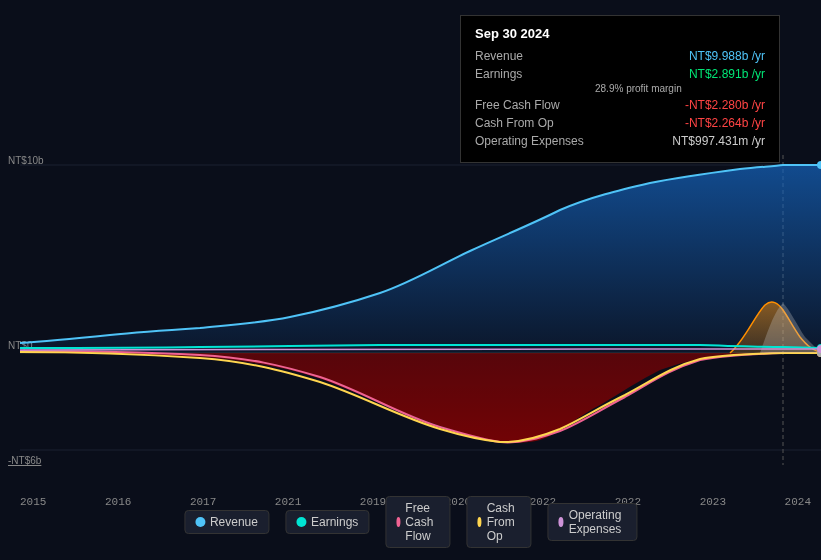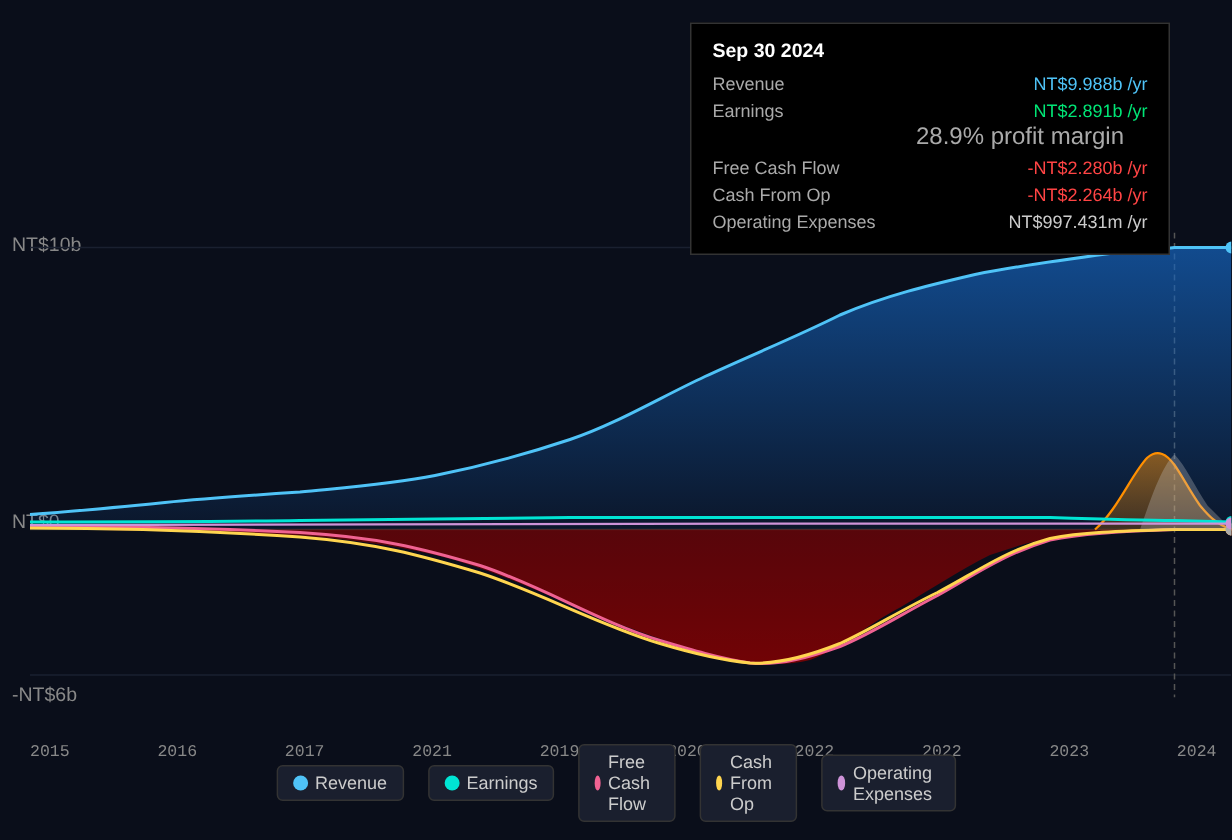--- a/index.html
+++ b/index.html
@@ -43,44 +43,44 @@
     }
     .tooltip-value {
       text-align: right;
     }
     .tooltip-value.blue { color: #4fc3f7; }
     .tooltip-value.green { color: #00e676; }
     .tooltip-value.red { color: #ff4444; }
     .tooltip-value.gray { color: #ccc; }
     .profit-margin {
       color: #aaa;
-      font-size: 16px;
+      font-size: 10px;
       margin-top: -2px;
       margin-bottom: 4px;
       padding-left: 120px;
-      text-align: center;
     }
 
     .y-label {
       position: absolute;
-      font-size: 13px;
+      font-size: 10px;
       color: #888;
       text-align: right;
     }
     .y-label-top {
       top: 155px;
       left: 8px;
     }
     .y-label-mid {
       top: 340px;
       left: 8px;
     }
     .y-label-bot {
       top: 455px;
       left: 8px;
+      text-decoration: underline;
     }
 
     
     .x-labels {
       position: absolute;
       bottom: 52px;
       left: 20px;
       right: 10px;
       display: flex;
       justify-content: space-between;

